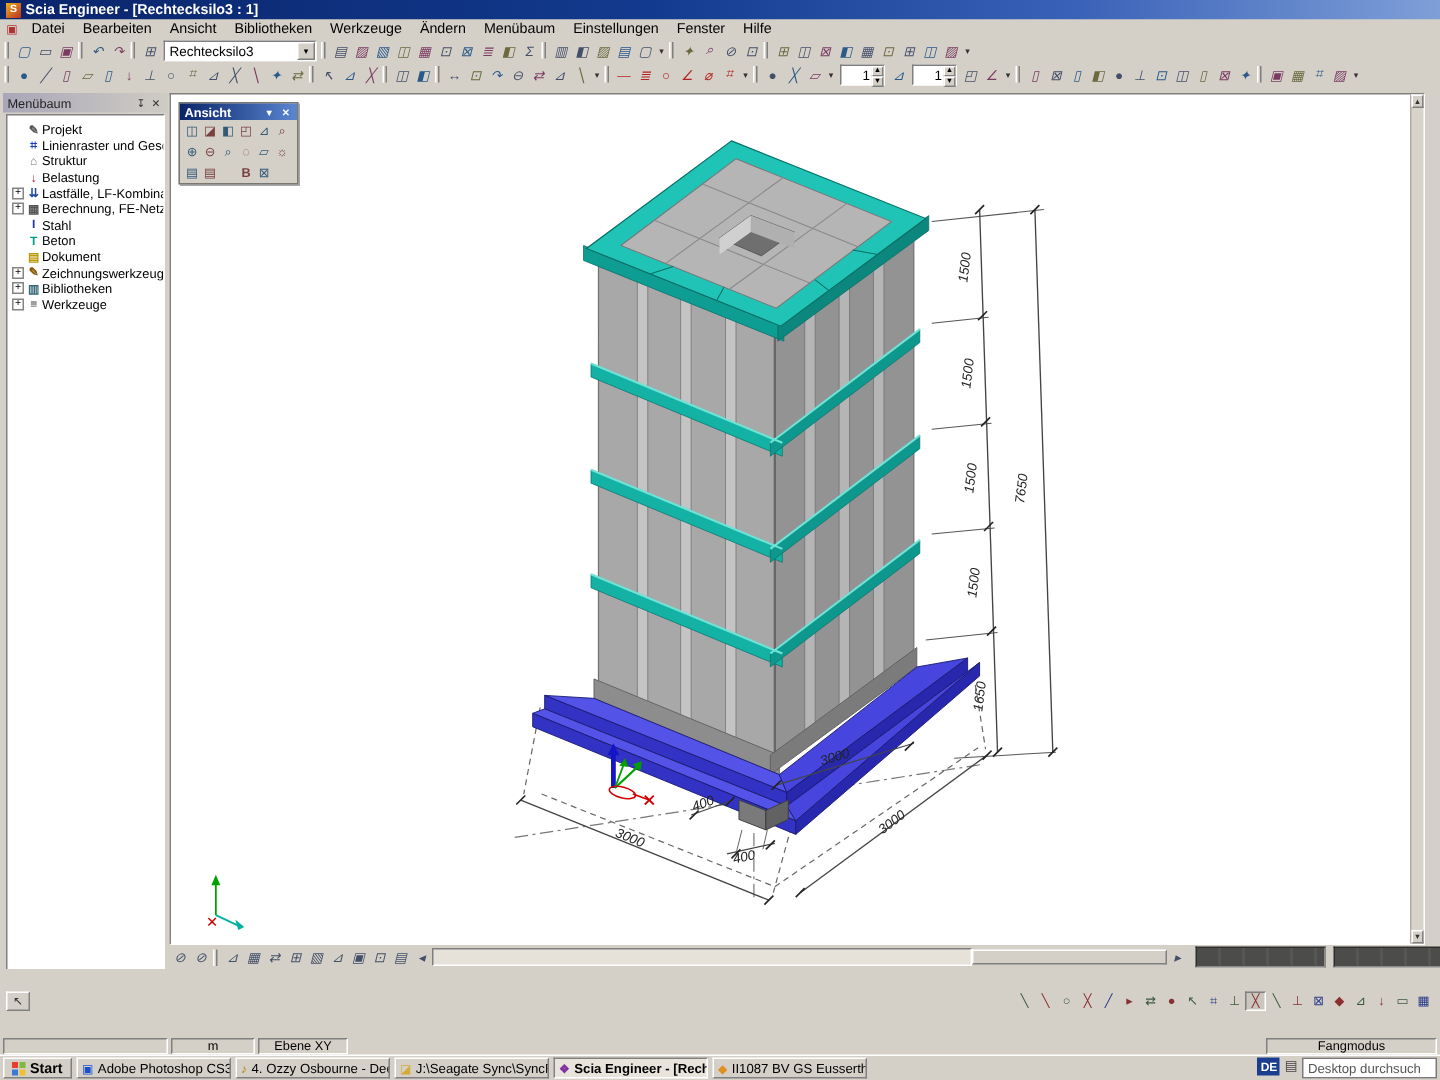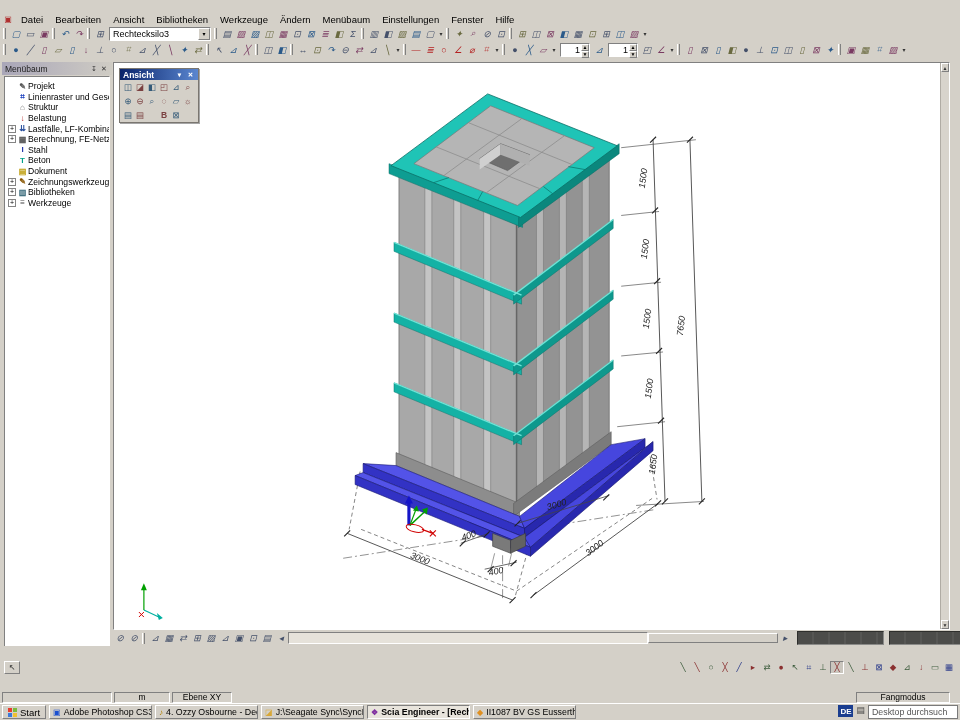--- a/index.html
+++ b/index.html
@@ -96,21 +96,21 @@
 .snap.sel{border:1px solid;border-color:#808080 #fff #fff #808080;background:#cac6be}
 .cmdinput{position:absolute;left:2px;top:29px;right:2px;height:14px;background:#fff;
   border:1px solid;border-color:#808080 #fff #fff #808080;font-size:9px;display:flex;align-items:center;padding-left:3px}
 
 #statusbar{position:absolute;left:0;top:691px;right:0;height:12px;display:flex;align-items:center;padding:0 2px;background:#d4d0c8}
 .scell{height:11px;border:1px solid;border-color:#808080 #fff #fff #808080;font-size:8.5px;
   display:flex;align-items:center;padding:0 4px;margin-right:2px;background:#d4d0c8;white-space:nowrap}
 
 #taskbar{position:absolute;left:0;top:703px;right:0;height:17px;background:#d4d0c8;border-top:1px solid #fff;
   display:flex;align-items:center;padding:0 2px;gap:3px}
-.start{height:14px;display:flex;align-items:center;gap:3px;padding:0 5px;font-weight:normal;font-size:9.5px;
+.start{height:14px;display:flex;align-items:center;gap:3px;padding:0 5px;font-weight:bold;font-size:9.5px;
   border:1px solid;border-color:#fff #808080 #808080 #fff;background:#d4d0c8;flex:none}
 .flag{width:9px;height:9px;display:grid;grid-template-columns:4px 4px;grid-template-rows:4px 4px;gap:1px}
 .flag i{display:block}
 .task{width:103px;height:14px;border:1px solid;border-color:#fff #808080 #808080 #fff;background:#d4d0c8;
   display:flex;align-items:center;gap:3px;padding:0 3px;font-size:8.8px;overflow:hidden;white-space:nowrap;flex:none}
 .task.active{border-color:#808080 #fff #fff #808080;background:#e8e4dc;font-weight:bold}
 .ticn{font-size:8px;flex:none}
 .tray{margin-left:auto;display:flex;align-items:flex-start;gap:3px}
 .de{width:15px;height:12px;background:#1a3d8f;color:#fff;font-size:8px;font-weight:bold;
   display:flex;align-items:center;justify-content:center;flex:none}
@@ -118,20 +118,24 @@
 .searchbox{width:90px;height:14px;background:#fff;border:1px solid #7a7a7a;font-size:8.8px;color:#555;
   display:flex;align-items:center;padding:0 3px;overflow:hidden;white-space:nowrap;flex:none}
 
 .dim{font-family:"Liberation Sans",sans-serif;font-style:italic;font-size:9px;fill:#222;text-anchor:middle}
 </style>
 </head>
 <body>
 
 <div class="screen">
 
+  <div class="titlebar">
+    <span class="appicon">S</span>
+    <span>Scia Engineer - [Rechtecksilo3 : 1]</span>
+  </div>
 
   <div class="menubar">
     <span class="mdiicon">▣</span>
     <span class="menu-item">Datei</span>
     <span class="menu-item">Bearbeiten</span>
     <span class="menu-item">Ansicht</span>
     <span class="menu-item">Bibliotheken</span>
     <span class="menu-item">Werkzeuge</span>
     <span class="menu-item">Ändern</span>
     <span class="menu-item">Menübaum</span>
@@ -608,21 +612,21 @@
         <span class="snap">▦</span>
       </span>
     </div>
   </div>
 
   <div id="statusbar">
     <div class="scell" style="width:110px"></div>
     <div class="scell" style="width:56px;justify-content:center">m</div>
     <div class="scell" style="width:60px;justify-content:center">Ebene XY</div>
     <div style="flex:1"></div>
-    <div class="scell" style="width:94px;justify-content:center;margin-right:8px">Fangmodus</div>
+    <div class="scell" style="width:114px;justify-content:center;margin-right:0">Fangmodus</div>
   </div>
 
   <div id="taskbar">
     <div class="start">
       <span class="flag">
         <i style="background:#e83c2e"></i>
           <i style="background:#7cbb3c"></i>
           <i style="background:#3c78d8"></i>
           <i style="background:#f0c030"></i>
       </span>

